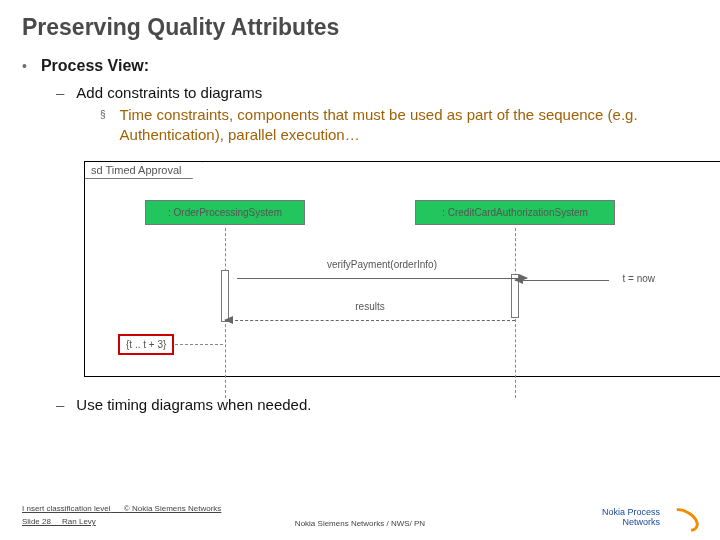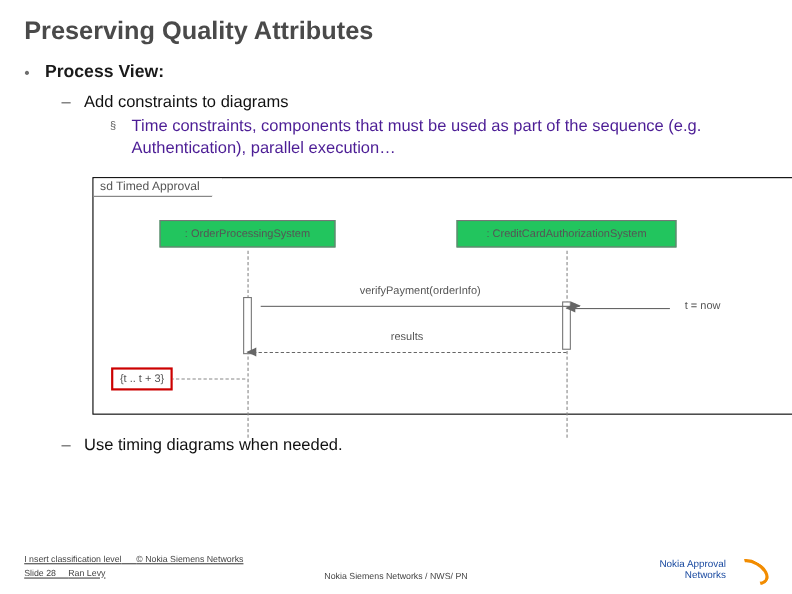--- a/index.html
+++ b/index.html
@@ -56,21 +56,21 @@
     margin-top: 2px;
   }
   .l3-mark {
     color: #5a5a5a;
     font-size: 10px;
     margin-right: 14px;
     line-height: 20px;
   }
   .l3-text {
     font-size: 15px;
-    color: #4c1d95;
+    color: #a16207;
     line-height: 20px;
     max-width: 560px;
   }
   .diagram-wrap {
     margin: 16px 0 10px 62px;
     width: 602px;
   }
   .diagram {
     border: 1px solid #000;
     width: 640px;
@@ -173,21 +173,21 @@
     border-top: 4px solid transparent;
     border-bottom: 4px solid transparent;
     border-right: 9px solid #666;
   }
   .t-now .txt {
     position: absolute; right: 0; top: -1px;
     font-size: 10px; color: #555;
   }
   .constraint {
     position: absolute;
-    left: 16px; top: 172px;
+    left: 33px; top: 172px;
     border: 2px solid #c00;
     padding: 3px 6px;
     font-size: 10px;
     color: #555;
     background: #fff;
   }
   .constraint-line {
     position: absolute;
     left: 70px; top: 182px;
     width: 68px;
@@ -313,18 +313,18 @@
     </div>
     <div>
       <span>Slide 28</span>
       &nbsp;&nbsp;&nbsp;
       <span>Ran Levy</span>
     </div>
   </div>
   <div class="footer-center">Nokia Siemens Networks / NWS/ PN</div>
   <div class="logo">
     <div class="logo-text">
-      <div>Nokia Approval</div>
+      <div>Nokia Process</div>
       <div>Networks</div>
     </div>
     <div class="logo-swoosh"></div>
   </div>
 </div>
 
 </body></html>

